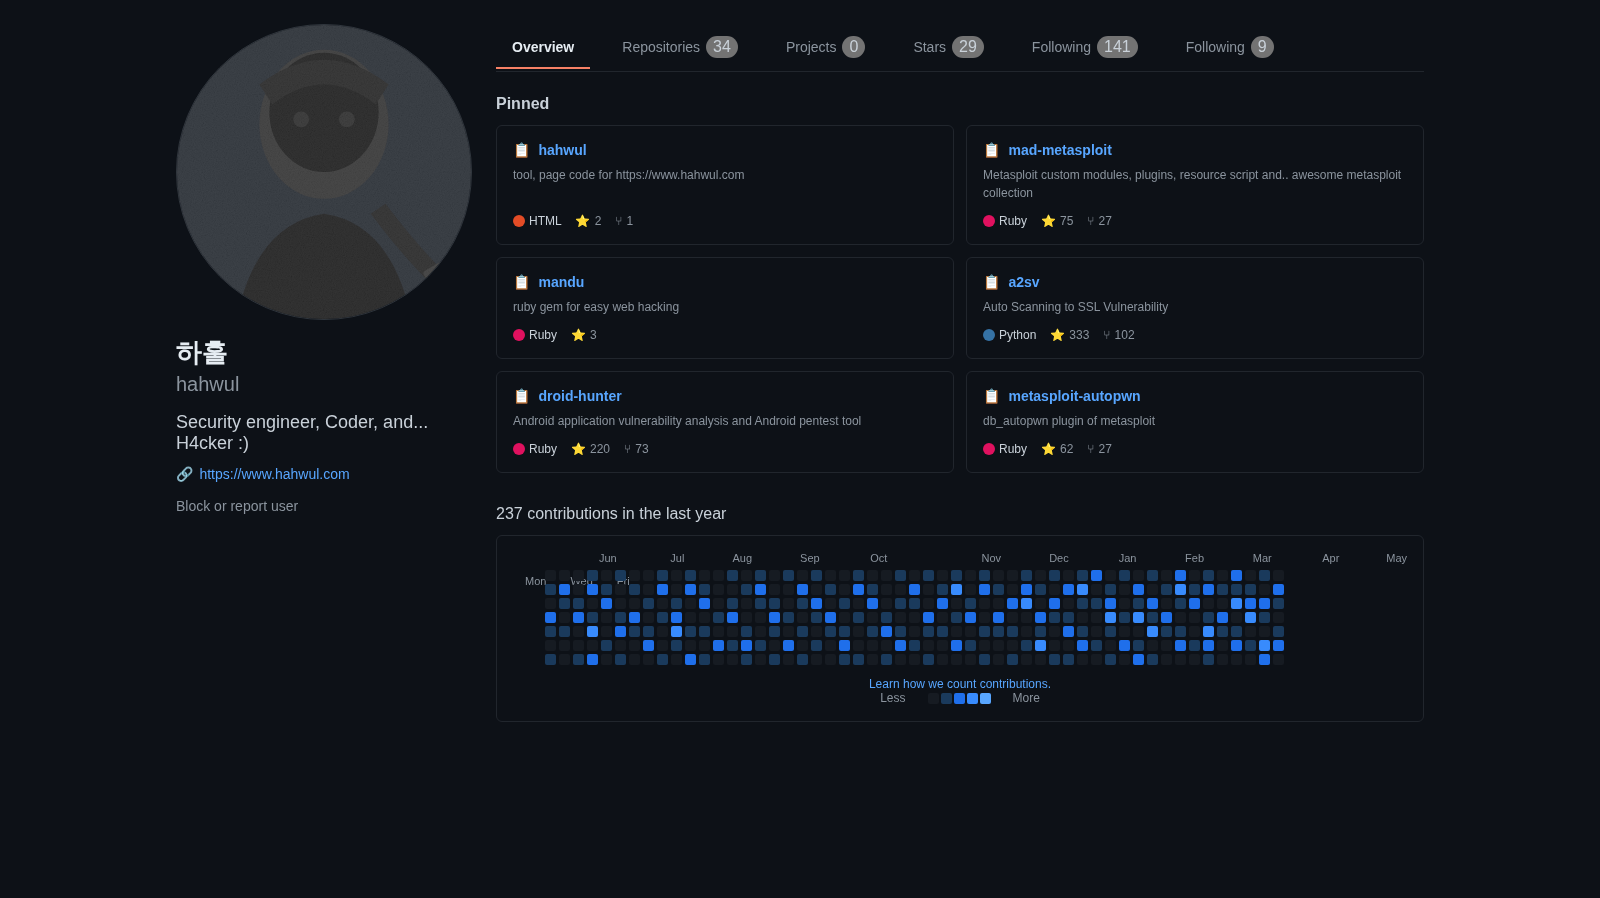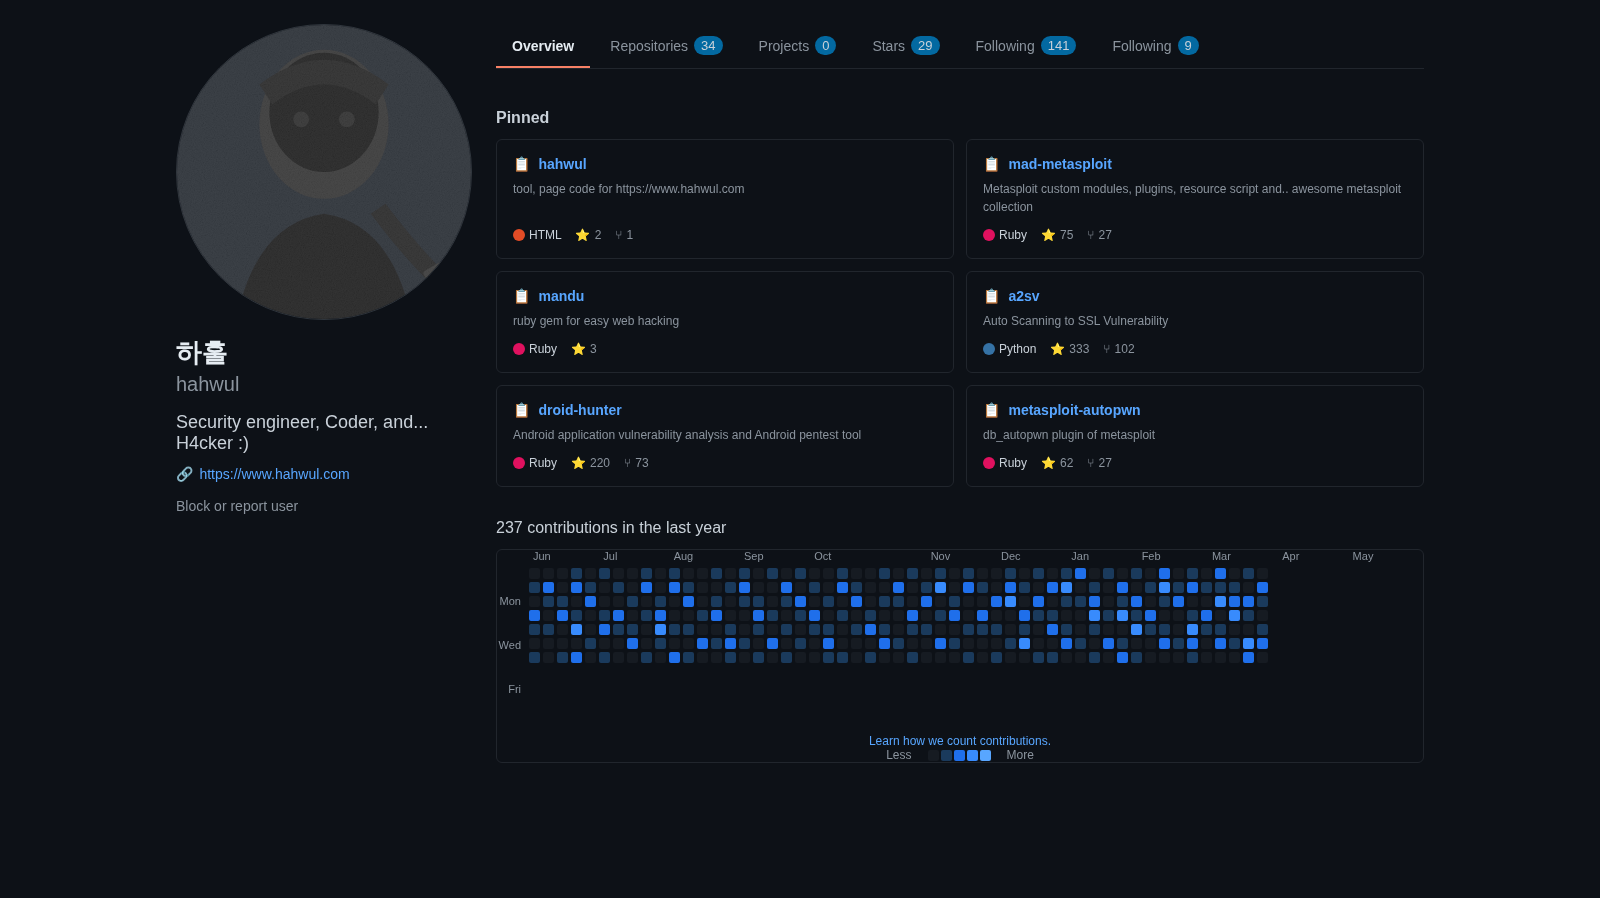--- a/index.html
+++ b/index.html
@@ -77,47 +77,47 @@
     
     .main-content {
       flex: 1;
       min-width: 0;
     }
     
     .tabs {
       display: flex;
       align-items: center;
       border-bottom: 1px solid #21262d;
-      margin-bottom: 40px;
-      gap: 4px;
+      margin-bottom: 23px;
+      gap: 16px;
     }
     .tab {
       display: flex;
       align-items: center;
       gap: 6px;
       padding: 12px 16px;
       font-size: 14px;
       color: #8b949e;
       cursor: pointer;
       border-bottom: 2px solid transparent;
       margin-bottom: -1px;
       text-decoration: none;
       white-space: nowrap;
     }
     .tab.active {
       color: #e6edf3;
       border-bottom-color: #f78166;
       font-weight: 600;
     }
     .tab-badge {
-      background: #0369a1;
+      background: #737373;
       color: #c9d1d9;
       border-radius: 20px;
       padding: 2px 7px;
-      font-size: 13px;
+      font-size: 16px;
       font-weight: 500;
     }
     
     .section-title {
       font-size: 16px;
       font-weight: 600;
       color: #c9d1d9;
       margin-bottom: 12px;
     }
     .pinned-grid {
@@ -187,30 +187,32 @@
     
     .contributions-title {
       font-size: 16px;
       font-weight: 400;
       color: #c9d1d9;
       margin-bottom: 12px;
     }
     .contrib-graph-wrap {
       border: 1px solid #21262d;
       border-radius: 6px;
+      padding: 16px;
       background: #0d1117;
+      text-align: right;
     }
     .contrib-body {
       display: flex;
       gap: 4px;
     }
     .day-labels {
       display: flex;
-      flex-direction: column;
-      gap: 0;
+      flex-direction: row;
+      gap: 8px;
       width: 28px;
       flex-shrink: 0;
     }
     .day-label {
       font-size: 11px;
       color: #8b949e;
       height: 22px;
       display: flex;
       align-items: center;
       justify-content: flex-end;
@@ -243,21 +245,21 @@
       flex-direction: column;
     }
     .learn-link {
       color: #58a6ff;
       font-size: 12px;
       text-decoration: none;
     }
     .legend {
       display: flex;
       align-items: center;
-      gap: 16px;
+      gap: 22px;
       font-size: 12px;
       color: #8b949e;
     }
     .legend-cells {
       display: flex;
       gap: 2px;
     }
     .legend-cell {
       width: 11px;
       height: 11px;

